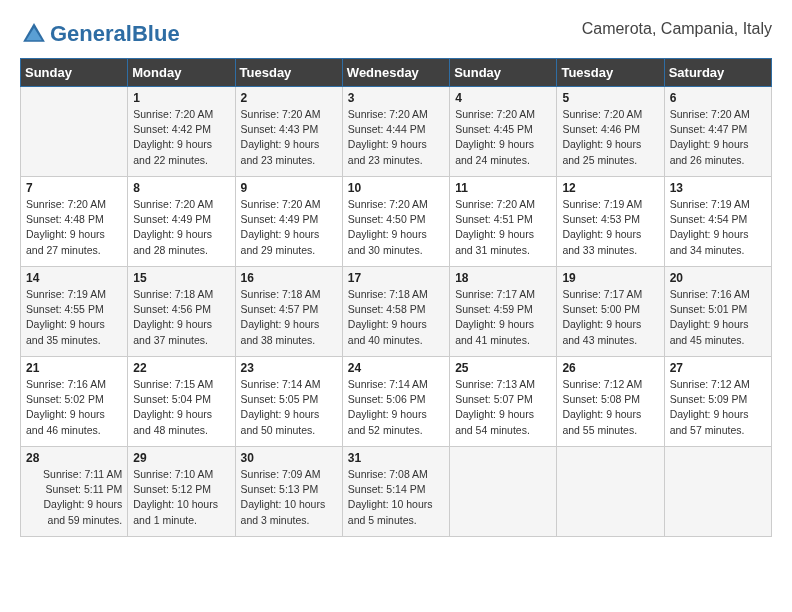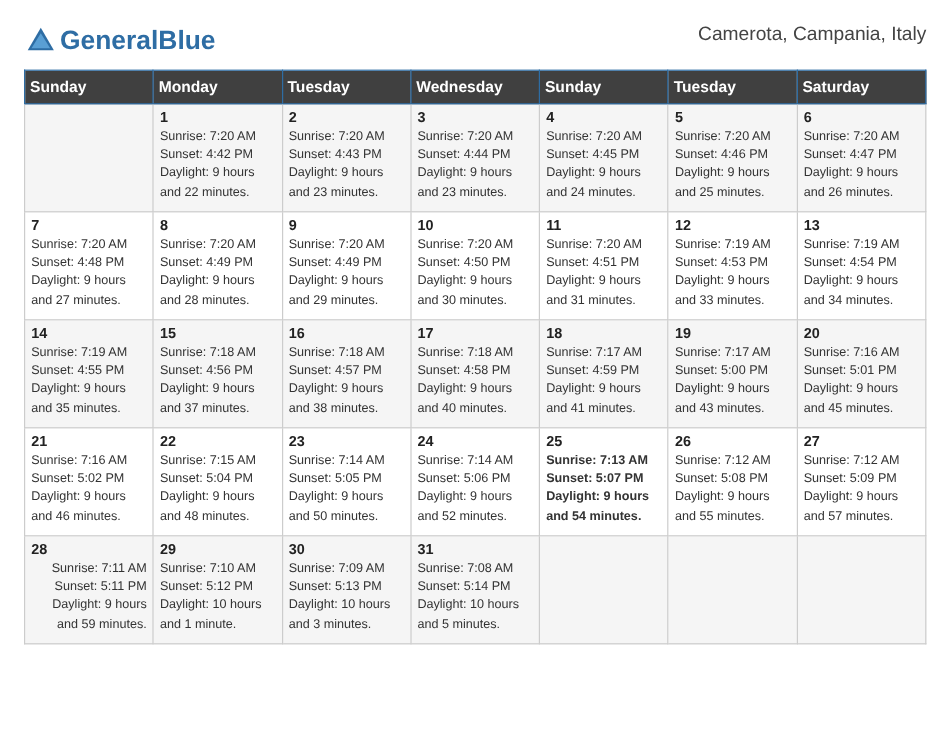--- a/index.html
+++ b/index.html
@@ -263,21 +263,21 @@
 Daylight: 9 hours and 50 minutes.</div>
         </td>
         <td>
           <div class="day-number">24</div>
           <div class="day-info" style="white-space: pre-line;">Sunrise: 7:14 AM
 Sunset: 5:06 PM
 Daylight: 9 hours and 52 minutes.</div>
         </td>
         <td>
           <div class="day-number">25</div>
-          <div class="day-info" style="white-space: pre-line; font-weight: bold;">Sunrise: 7:13 AM
+          <div class="day-info" style="white-space: pre-line;">Sunrise: 7:13 AM
 Sunset: 5:07 PM
 Daylight: 9 hours and 54 minutes.</div>
         </td>
         <td>
           <div class="day-number">26</div>
           <div class="day-info" style="white-space: pre-line;">Sunrise: 7:12 AM
 Sunset: 5:08 PM
 Daylight: 9 hours and 55 minutes.</div>
         </td>
         <td>

